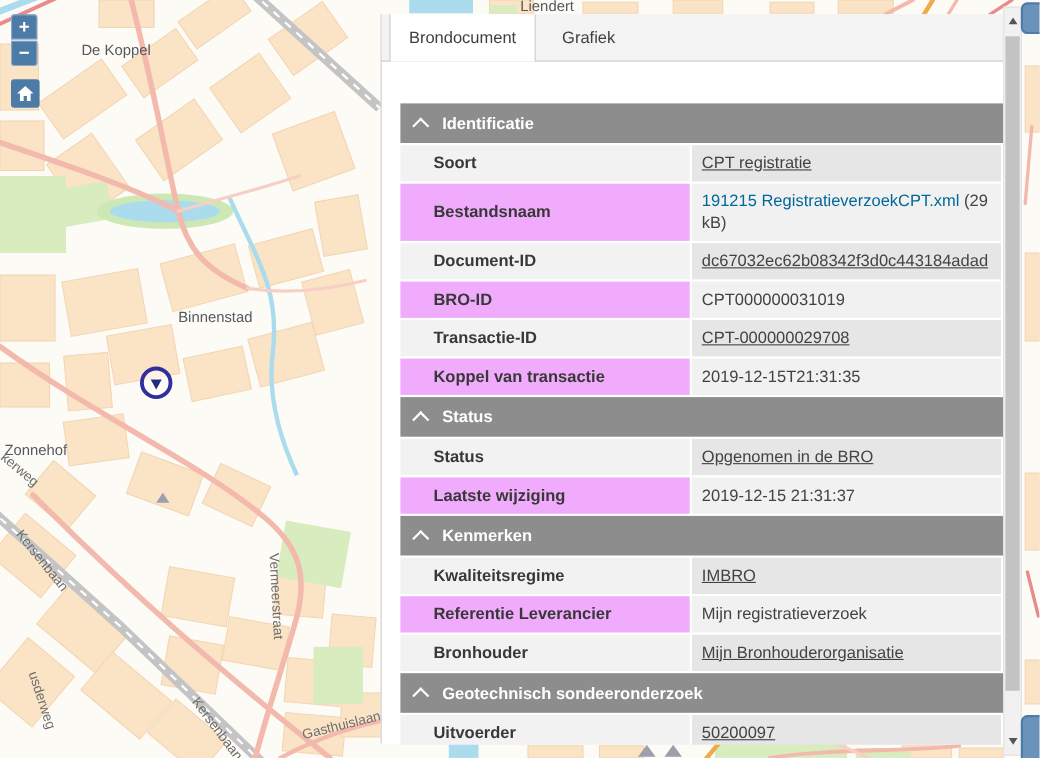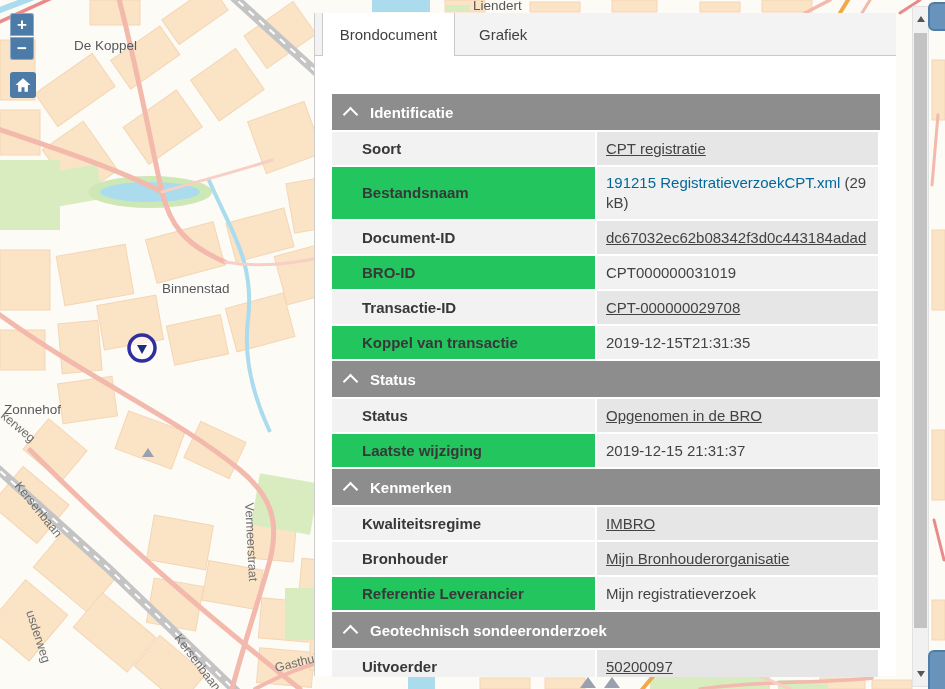--- a/index.html
+++ b/index.html
@@ -20,21 +20,21 @@
     border-radius:3px;cursor:pointer;box-shadow:0 0 0 1px rgba(255,255,255,.35) inset;
   }
   #zoom-in{top:13px;border-bottom-left-radius:0;border-bottom-right-radius:0;}
   #zoom-out{top:37px;border-top-left-radius:0;border-top-right-radius:0;}
   #home-btn{
     position:absolute;left:10px;top:72px;width:26px;height:26px;
     background:#4d7ba7;border-radius:3px;display:flex;align-items:center;justify-content:center;cursor:pointer;
   }
   
   #panel{
-    position:absolute;left:314px;top:13px;width:582px;height:663px;
+    position:absolute;left:346px;top:13px;width:582px;height:663px;
     background:#ffffff;border-left:1px solid #cccccc;box-sizing:border-box;
   }
   #tabbar{
     height:42px;background:#f3f3f3;border-bottom:1px solid #c9c9c9;
     display:flex;position:relative;
   }
   .tab{font-size:15px;color:#3f3f3f;display:flex;align-items:center;cursor:pointer;}
   .tab.active{
     margin-left:7px;width:133px;justify-content:center;background:#fff;
     border-left:1px solid #c9c9c9;border-right:1px solid #c9c9c9;
@@ -57,21 +57,21 @@
     font-weight:bold;color:#383838;font-size:15px;line-height:20px;
     display:flex;align-items:center;
   }
   .kv-value{
     width:281px;box-sizing:border-box;padding:6px 8px 6px 9px;margin-left:2px;
     color:#434343;font-size:15px;line-height:20px;
     display:flex;align-items:center;flex-wrap:wrap;
   }
   .kv-value .wrapline{display:inline;}
   .row-dark  .kv-label{background:#f2f2f2;} .row-dark  .kv-value{background:#e6e6e6;text-decoration:underline;}
-  .row-light .kv-label{background:#22c55e;} .row-light .kv-value{background:#f1f1f1;}
+  .row-light .kv-label{background:#f0abfc;} .row-light .kv-value{background:#f1f1f1;}
   .kv-row{min-height:33px;}
   a.file-link{color:#01689b;text-decoration:none;cursor:pointer;}
   
   #scrollbar{
     position:absolute;left:912px;top:6px;width:17px;height:681px;
     background:#f1f1f1;border:1px solid #e2e2e2;box-sizing:border-box;
   }
   .sb-btn{position:absolute;left:0;width:15px;height:20px;display:flex;align-items:center;justify-content:center;cursor:pointer;}
   #sb-up{top:2px;} #sb-down{bottom:2px;}
   .tri-up{width:0;height:0;border-left:4px solid transparent;border-right:4px solid transparent;border-bottom:6px solid #555;}
@@ -278,27 +278,27 @@
     </div>
 
     <div class="section-header">
       <span class="chevron-up"></span>
       <span>Kenmerken</span>
     </div>
     <div class="kv-row row-dark">
       <div class="kv-label">Kwaliteitsregime</div>
       <div class="kv-value">IMBRO</div>
     </div>
+    <div class="kv-row row-light">
+      <div class="kv-label">Referentie Leverancier</div>
+      <div class="kv-value">Mijn registratieverzoek</div>
+    </div>
     <div class="kv-row row-dark">
       <div class="kv-label">Bronhouder</div>
       <div class="kv-value">Mijn Bronhouderorganisatie</div>
-    </div>
-    <div class="kv-row row-light">
-      <div class="kv-label">Referentie Leverancier</div>
-      <div class="kv-value">Mijn registratieverzoek</div>
     </div>
 
     <div class="section-header">
       <span class="chevron-up"></span>
       <span>Geotechnisch sondeeronderzoek</span>
     </div>
     <div class="kv-row row-dark">
       <div class="kv-label">Uitvoerder</div>
       <div class="kv-value">50200097</div>
     </div>

